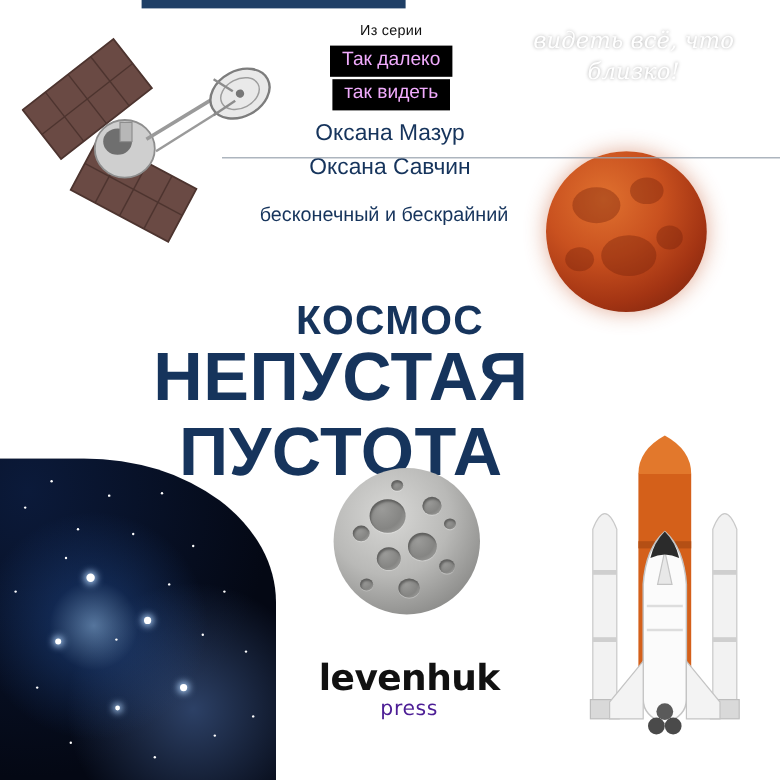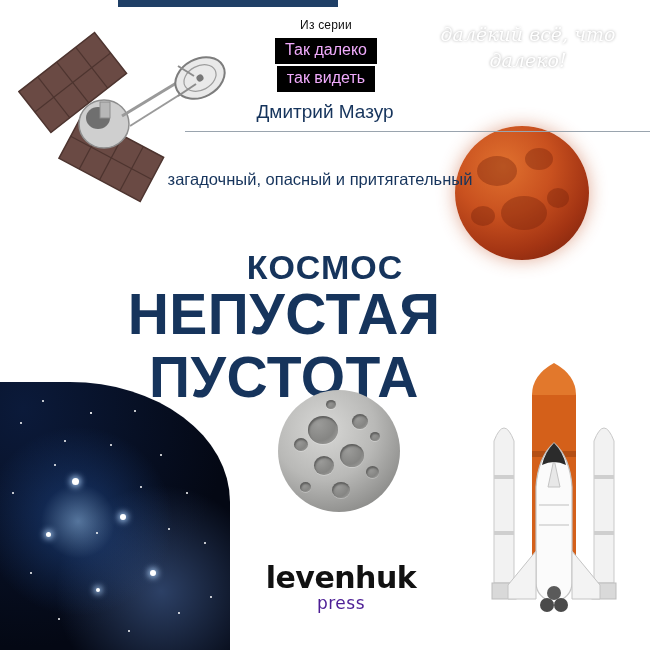--- a/index.html
+++ b/index.html
@@ -210,21 +210,21 @@
     left: 460px;
     top: 355px;
     width: 190px;
     height: 285px;
   }
 
   
   .publisher {
     position: absolute;
     left: 246px;
-    top: 560px;
+    top: 548px;
     width: 190px;
     text-align: center;
   }
   .publisher .pub-name {
     font-size: 30px;
     font-weight: bold;
     color: #111111;
     letter-spacing: -0.5px;
     font-family: "DejaVu Sans", sans-serif;
   }
@@ -308,38 +308,39 @@
     </svg>
   </div>
 
   <div class="series-block">
     <div class="series-prefix">Из серии</div>
     <div class="series-tag">Так далеко</div>
     <div class="series-tag">так видеть</div>
   </div>
 
   <div class="tagline">
-    <div>далёкий всё, что далеко!</div>
+    <div>видеть всё, что близко!</div>
   </div>
 
   <div class="moon-red">
     <div class="blotch" style="left:22px; top:30px; width:40px; height:30px;"></div>
     <div class="blotch" style="left:70px; top:22px; width:28px; height:22px;"></div>
     <div class="blotch" style="left:46px; top:70px; width:46px; height:34px;"></div>
     <div class="blotch" style="left:92px; top:62px; width:22px; height:20px;"></div>
     <div class="blotch" style="left:16px; top:80px; width:24px; height:20px;"></div>
   </div>
 
   <div class="authors">
-    <div class="line">Дмитрий Мазур</div>
+    <div class="line">Оксана Мазур</div>
+    <div class="line">Оксана Савчин</div>
   </div>
   <div class="rule"></div>
 
   <div class="subtitle">
-    <div>загадочный, опасный и притягательный</div>
+    <div>бесконечный и бескрайний</div>
   </div>
 
   <div class="kosmos">КОСМОС</div>
   <div class="main-title">НЕПУСТАЯ ПУСТОТА</div>
 
   <div class="moon-gray-wrap">
     <div class="moon-gray">
       <div class="crater" style="left:30px; top:26px; width:30px; height:28px;"></div>
       <div class="crater" style="left:62px; top:54px; width:24px; height:23px;"></div>
       <div class="crater" style="left:36px; top:66px; width:20px; height:19px;"></div>

